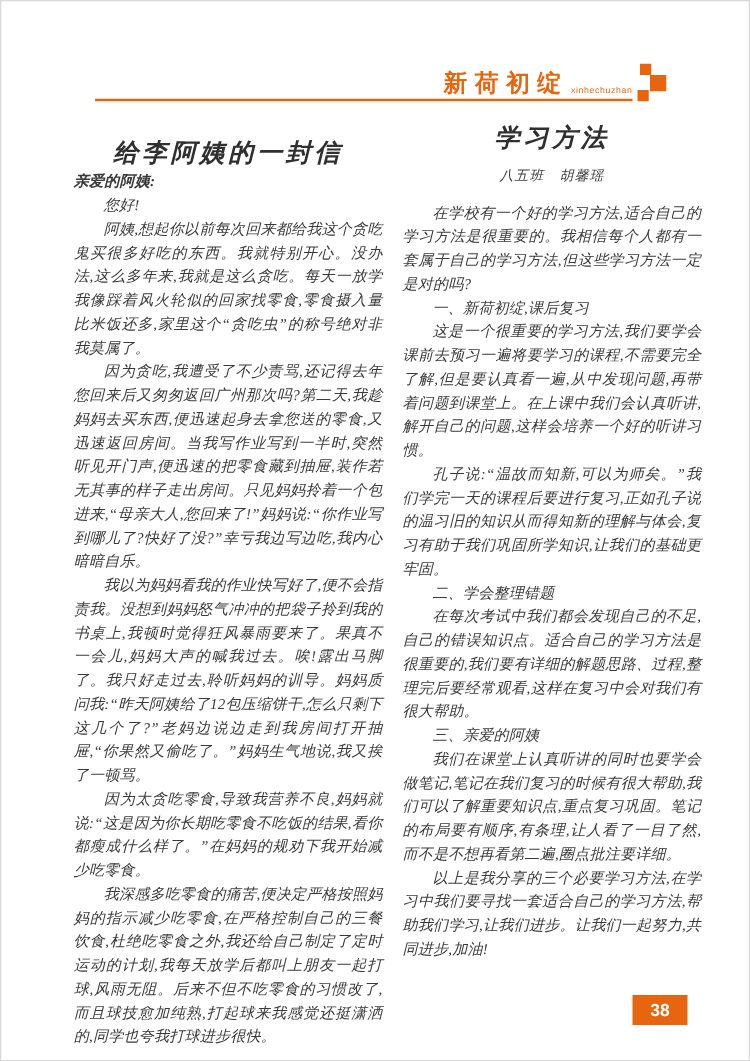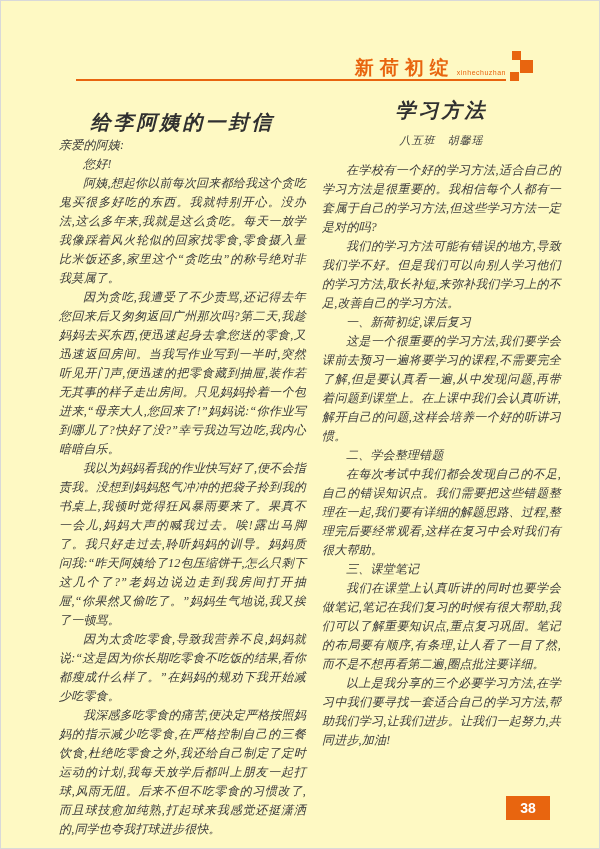--- a/index.html
+++ b/index.html
@@ -1,19 +1,19 @@
 <!DOCTYPE html>
 <html><head>
 <meta charset="utf-8">
 <style>
   :root{ --accent:#e8650f; --ink:#3a3a3a; }
   html,body{ margin:0; padding:0; background:#ededed; }
   .page{
     position:relative; width:600px; height:849px; margin:0 auto;
-    background:#fef9c3; border:1px solid #d9d9d9; box-sizing:border-box;
+    background:#ffffff; border:1px solid #d9d9d9; box-sizing:border-box;
     overflow:hidden; color:var(--ink);
     font-family:"Liberation Serif", serif;
   }
 
   
   .header-rule{
     position:absolute; left:75px; top:48px; width:430px; height:30px;
     border-bottom:2px solid var(--accent);
     display:flex; align-items:flex-end; justify-content:flex-end;
   }
@@ -48,21 +48,21 @@
   .col-left .essay-title{ padding-top:16px; }
   .col-right .essay-title{ padding-top:4px; }
   .essay-byline{
     text-align:center; font-size:11px; letter-spacing:1px;
     margin:9px 0 13px 0; color:#3d3d3d;font-family:Liberation Serif, serif;
   }
   .essay-body p{
     font-size:12px; line-height:19px; margin:0;
     text-indent:2em; letter-spacing:0.2px; text-align:justify;
   }
-  .col-left .essay-body p:first-child{ text-indent:0; }
+  .col-left .essay-body p:first-child{ text-indent:0;font-weight:bold; }
 
   
   .page-number{
     position:absolute; left:505px; top:795px; width:44px; height:24px;
     background:var(--accent); color:#ffffff;
     font-family:"Liberation Sans", sans-serif; font-size:14px; font-weight:bold;
     display:flex; align-items:center; justify-content:center; font-style:normal;
   }
 </style>
 </head>
@@ -94,26 +94,26 @@
           <p>我深感多吃零食的痛苦,便决定严格按照妈妈的指示减少吃零食,在严格控制自己的三餐饮食,杜绝吃零食之外,我还给自己制定了定时运动的计划,我每天放学后都叫上朋友一起打球,风雨无阻。后来不但不吃零食的习惯改了,而且球技愈加纯熟,打起球来我感觉还挺潇洒的,同学也夸我打球进步很快。</p>
         </div>
 
     </div>
 
     <div class="col col-right">
       <h2 class="essay-title">学习方法</h2>
       <div class="essay-byline">八五班　胡馨瑶</div>
       <div class="essay-body">
           <p>在学校有一个好的学习方法,适合自己的学习方法是很重要的。我相信每个人都有一套属于自己的学习方法,但这些学习方法一定是对的吗?</p>
-          <p>我们的学习方法可能有错误的地方,导致我们学不好。但是我们可以向别人学习他们的学习方法,取长补短,来弥补我们学习上的不足,改善自己的学习方法。</p>
           <p>一、新荷初绽,课后复习</p>
           <p>这是一个很重要的学习方法,我们要学会课前去预习一遍将要学习的课程,不需要完全了解,但是要认真看一遍,从中发现问题,再带着问题到课堂上。在上课中我们会认真听讲,解开自己的问题,这样会培养一个好的听讲习惯。</p>
+          <p>孔子说:“温故而知新,可以为师矣。”我们学完一天的课程后要进行复习,正如孔子说的温习旧的知识从而得知新的理解与体会,复习有助于我们巩固所学知识,让我们的基础更牢固。</p>
           <p>二、学会整理错题</p>
-          <p>在每次考试中我们都会发现自己的不足,自己的错误知识点。我们需要把这些错题整理在一起,我们要有详细的解题思路、过程,整理完后要经常观看,这样在复习中会对我们有很大帮助。</p>
-          <p>三、课堂笔记</p>
+          <p>在每次考试中我们都会发现自己的不足,自己的错误知识点。适合自己的学习方法是很重要的,我们要有详细的解题思路、过程,整理完后要经常观看,这样在复习中会对我们有很大帮助。</p>
+          <p>三、亲爱的阿姨</p>
           <p>我们在课堂上认真听讲的同时也要学会做笔记,笔记在我们复习的时候有很大帮助,我们可以了解重要知识点,重点复习巩固。笔记的布局要有顺序,有条理,让人看了一目了然,而不是不想再看第二遍,圈点批注要详细。</p>
           <p>以上是我分享的三个必要学习方法,在学习中我们要寻找一套适合自己的学习方法,帮助我们学习,让我们进步。让我们一起努力,共同进步,加油!</p>
         </div>
     </div>
 
   </div>
 
   <div class="page-number">38</div>
 
 </div>

